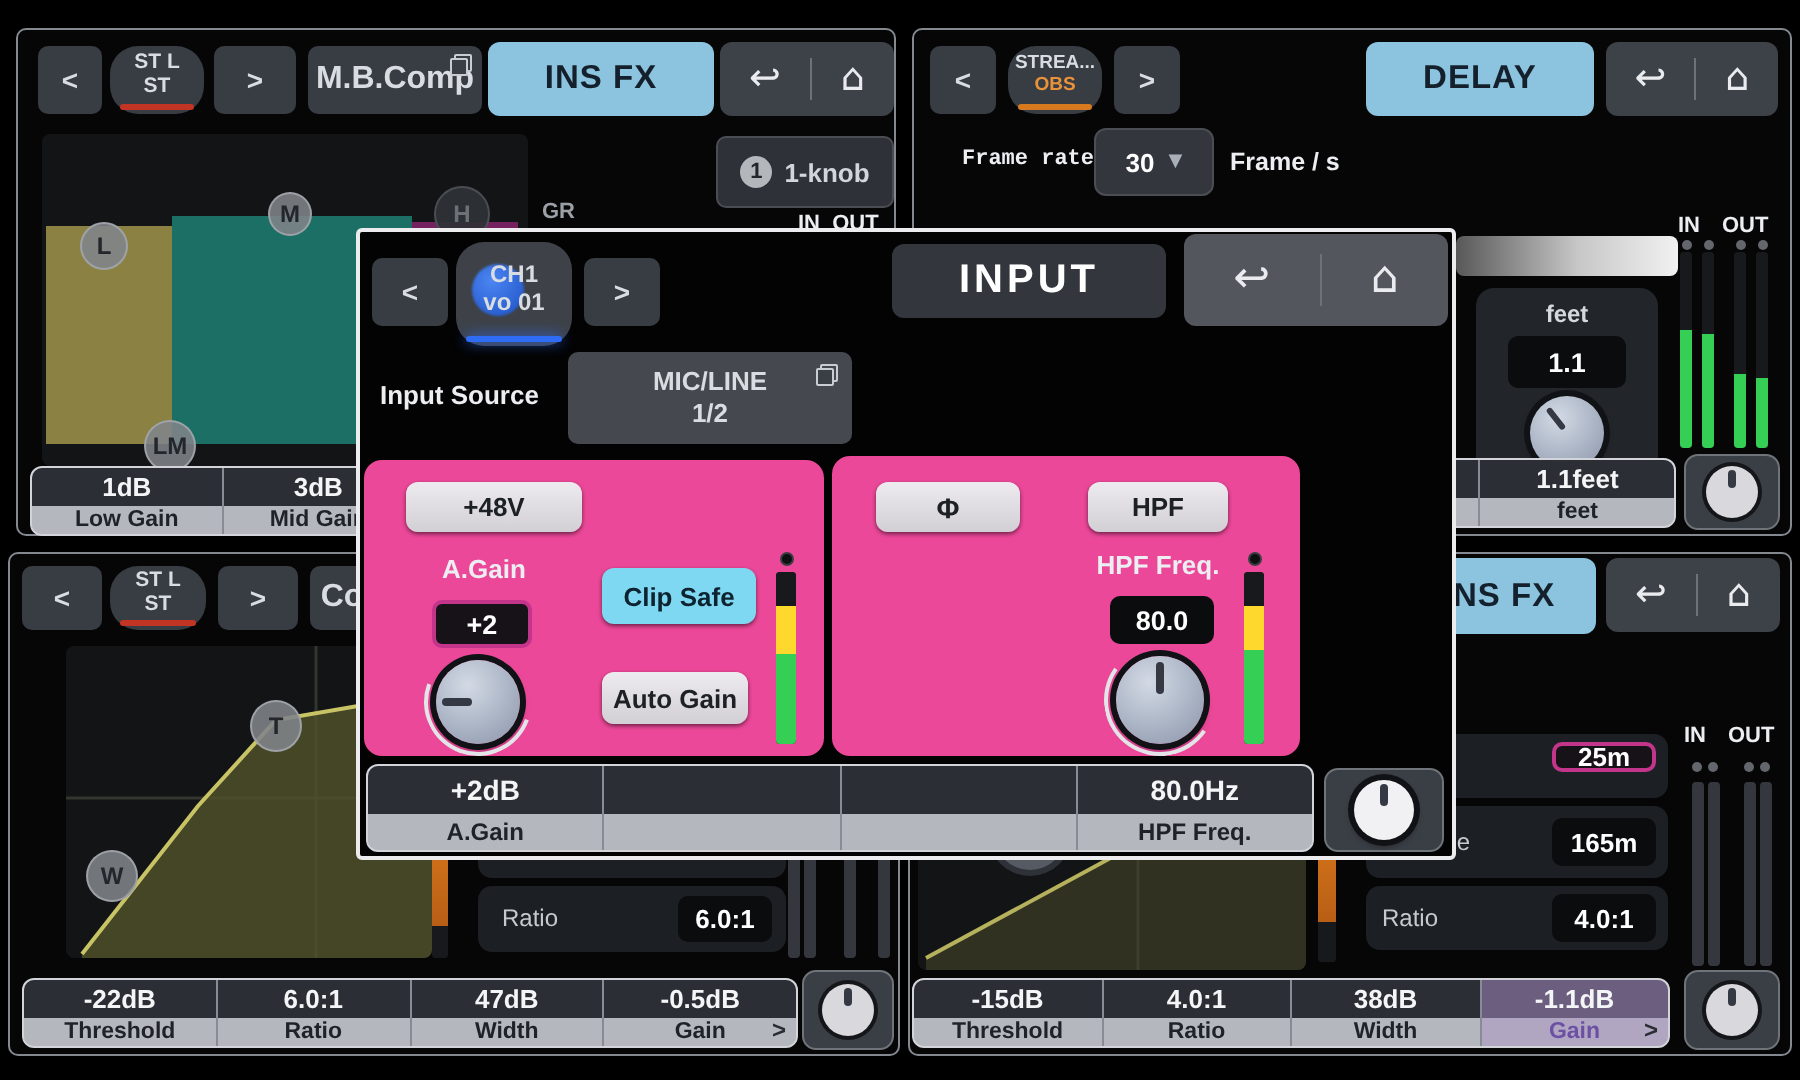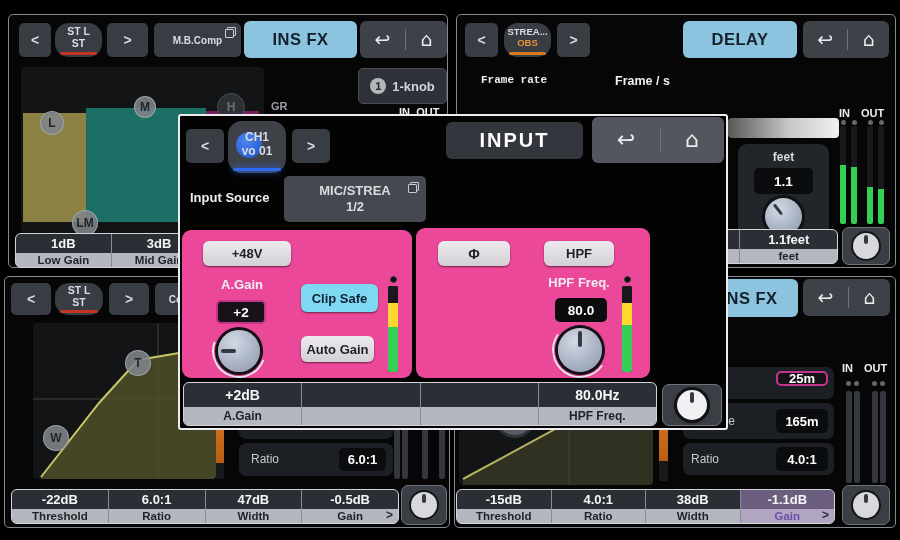--- a/index.html
+++ b/index.html
@@ -11,21 +11,21 @@
   
   .hbtn { position:absolute; background:#383c43; border-radius:5px; color:#d9dce0;
           display:flex; align-items:center; justify-content:center; font-weight:700; }
   .chev { font-size:14px; }
   .chan { flex-direction:column; line-height:1.12; font-size:10.5px; padding-bottom:4px;border-radius:14px; }
   .chan::after { content:""; position:absolute; left:5px; right:5px; bottom:2px; height:3px; border-radius:2px; }
   .chan.red::after { background:#c23524; }
   .chan.orange::after { background:#d7791f; }
   .chan.blue::after { background:#2e6cf5; box-shadow:0 0 7px #2e6cf5; }
   .chan .oline { color:#e8923a; }
-  .namebtn { font-size:10px; }
+  .namebtn { font-size:16px; }
   .pagebtn { background:#8cc3de; color:#14212d; font-size:16.5px; border-radius:6px; letter-spacing:.5px; }
   .navbox { position:absolute; background:#3d4148; border-radius:6px; display:flex; align-items:center;
             justify-content:space-evenly; color:#e9ebee; }
   .navbox.lite { background:#53565c; }
   .nsep { width:1px; height:58%; background:#6d7178; }
   .nic { font-size:19px; font-family:"DejaVu Sans", sans-serif; line-height:1; }
 
   
   .fbar { position:absolute; display:flex; border:1px solid #d2d4d9; border-radius:6px; overflow:hidden; background:#b4b7be; }
   .fcell { flex:1; display:flex; flex-direction:column; border-right:1px solid #878b93; position:relative; }
@@ -195,20 +195,24 @@
     <div class="hbtn pagebtn" style="left:226px;top:6px;width:114px;height:37px;">
         <span>DELAY</span>
       </div>
     <div class="navbox" style="left:346px;top:6px;width:86px;height:37px;">
       <span class="nic">↩</span>
       <span class="nsep"></span>
       <span class="nic">⌂</span>
     </div>
 
     <div class="txt" style="left:24px;top:59px;font-size:11px;font-family:Liberation Mono, monospace;">Frame rate</div>
+    <div class="ddown" style="left:90px;top:49px;width:60px;height:34px;">
+      <span>30</span>
+      <span class="dd-ar">▼</span>
+    </div>
     <div class="txt" style="left:158px;top:59px;font-size:12.5px;">Frame / s</div>
 
     <div class="grad" style="left:271px;top:103px;width:111px;height:20px;"></div>
 
     <div class="card" style="left:281px;top:129px;width:91px;height:95px;background:#22252a;">
       <div class="txt" style="left:0;top:6px;width:100%;text-align:center;font-size:12px;color:#d5d8dc;">feet</div>
       <div class="valbox" style="left:16px;top:24px;width:59px;height:26px;">
           <span>1.1</span>
         </div>
       <div class="knob" style="left:27px;top:54px;width:37px;height:37px;">
@@ -431,21 +435,21 @@
       </div>
     <div class="titlebox" style="left:266px;top:6px;width:137px;height:37px;">INPUT</div>
     <div class="navbox lite" style="left:412px;top:1px;width:132px;height:46px;">
       <span class="nic" style="font-size:22px;">↩</span>
       <span class="nsep"></span>
       <span class="nic" style="font-size:22px;">⌂</span>
     </div>
 
     <div class="txt" style="left:10px;top:74px;font-size:13px;">Input Source</div>
     <div class="hbtn" style="left:104px;top:60px;width:142px;height:46px;background:#45494f;flex-direction:column;line-height:1.25;font-size:13px;">
-      <span>MIC/STREA</span>
+      <span>MIC/LINE</span>
       <span>1/2</span>
       <span class="copy-ic" style="right:7px;top:6px;"></span>
     </div>
 
     <div class="card" style="left:2px;top:114px;width:230px;height:148px;">
       <div class="litebtn" style="left:21px;top:11px;width:88px;height:25px;">
           <span>+48V</span>
         </div>
       <div class="txt" style="left:20px;top:47px;width:80px;text-align:center;font-size:13px;">A.Gain</div>
       <div class="valbox mag" style="left:34px;top:70px;width:50px;height:24px;">

